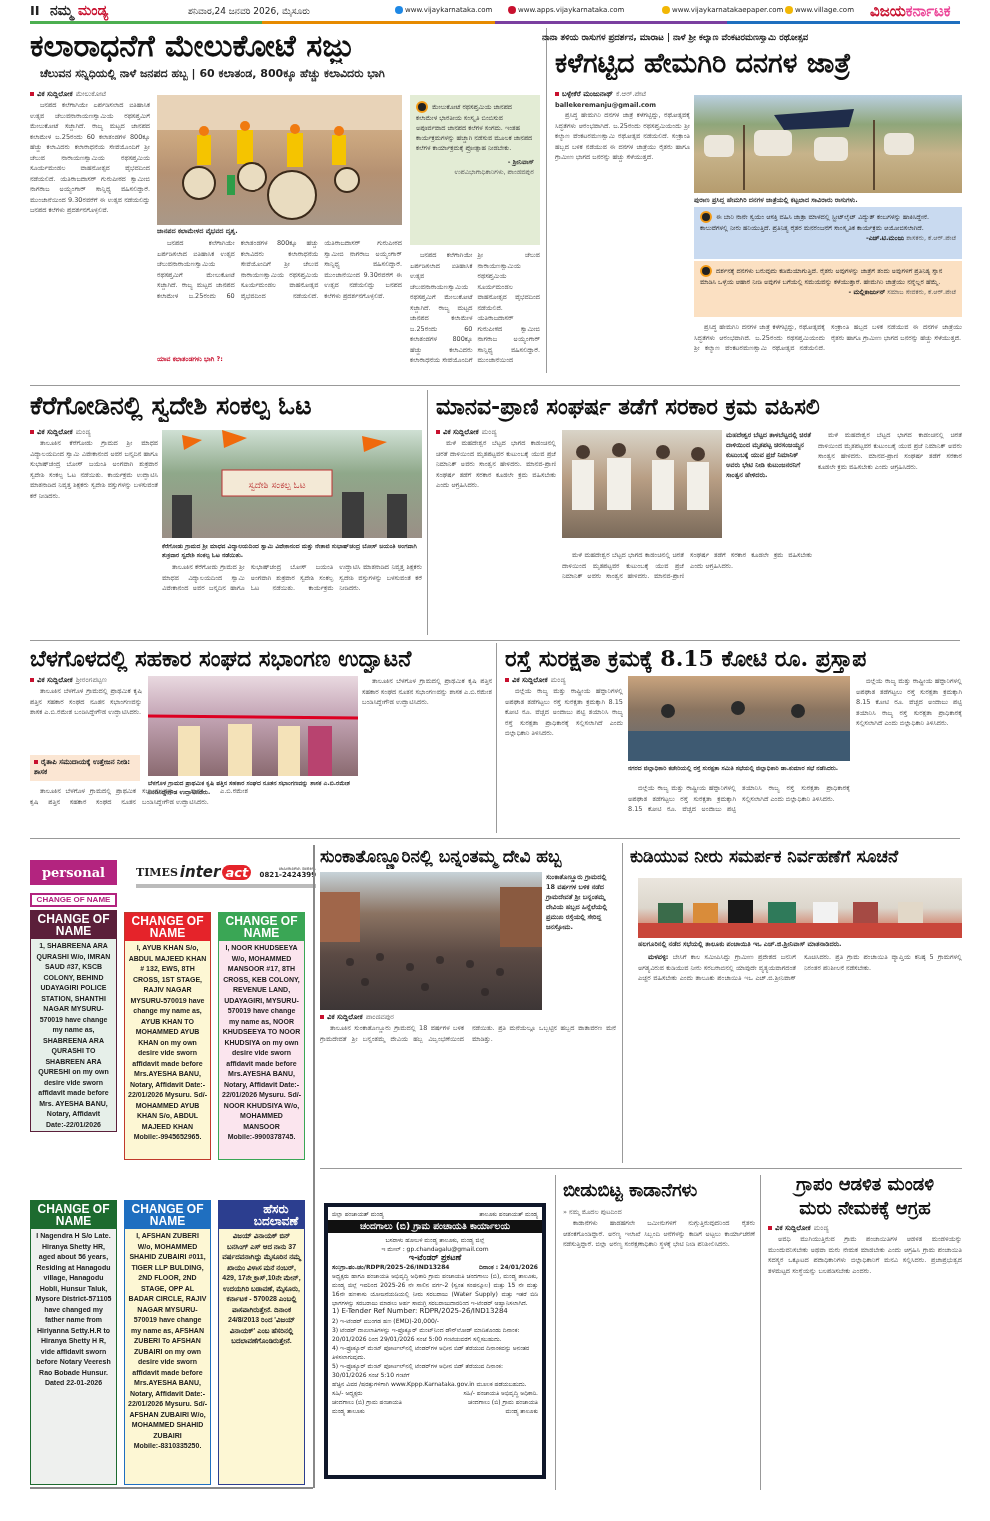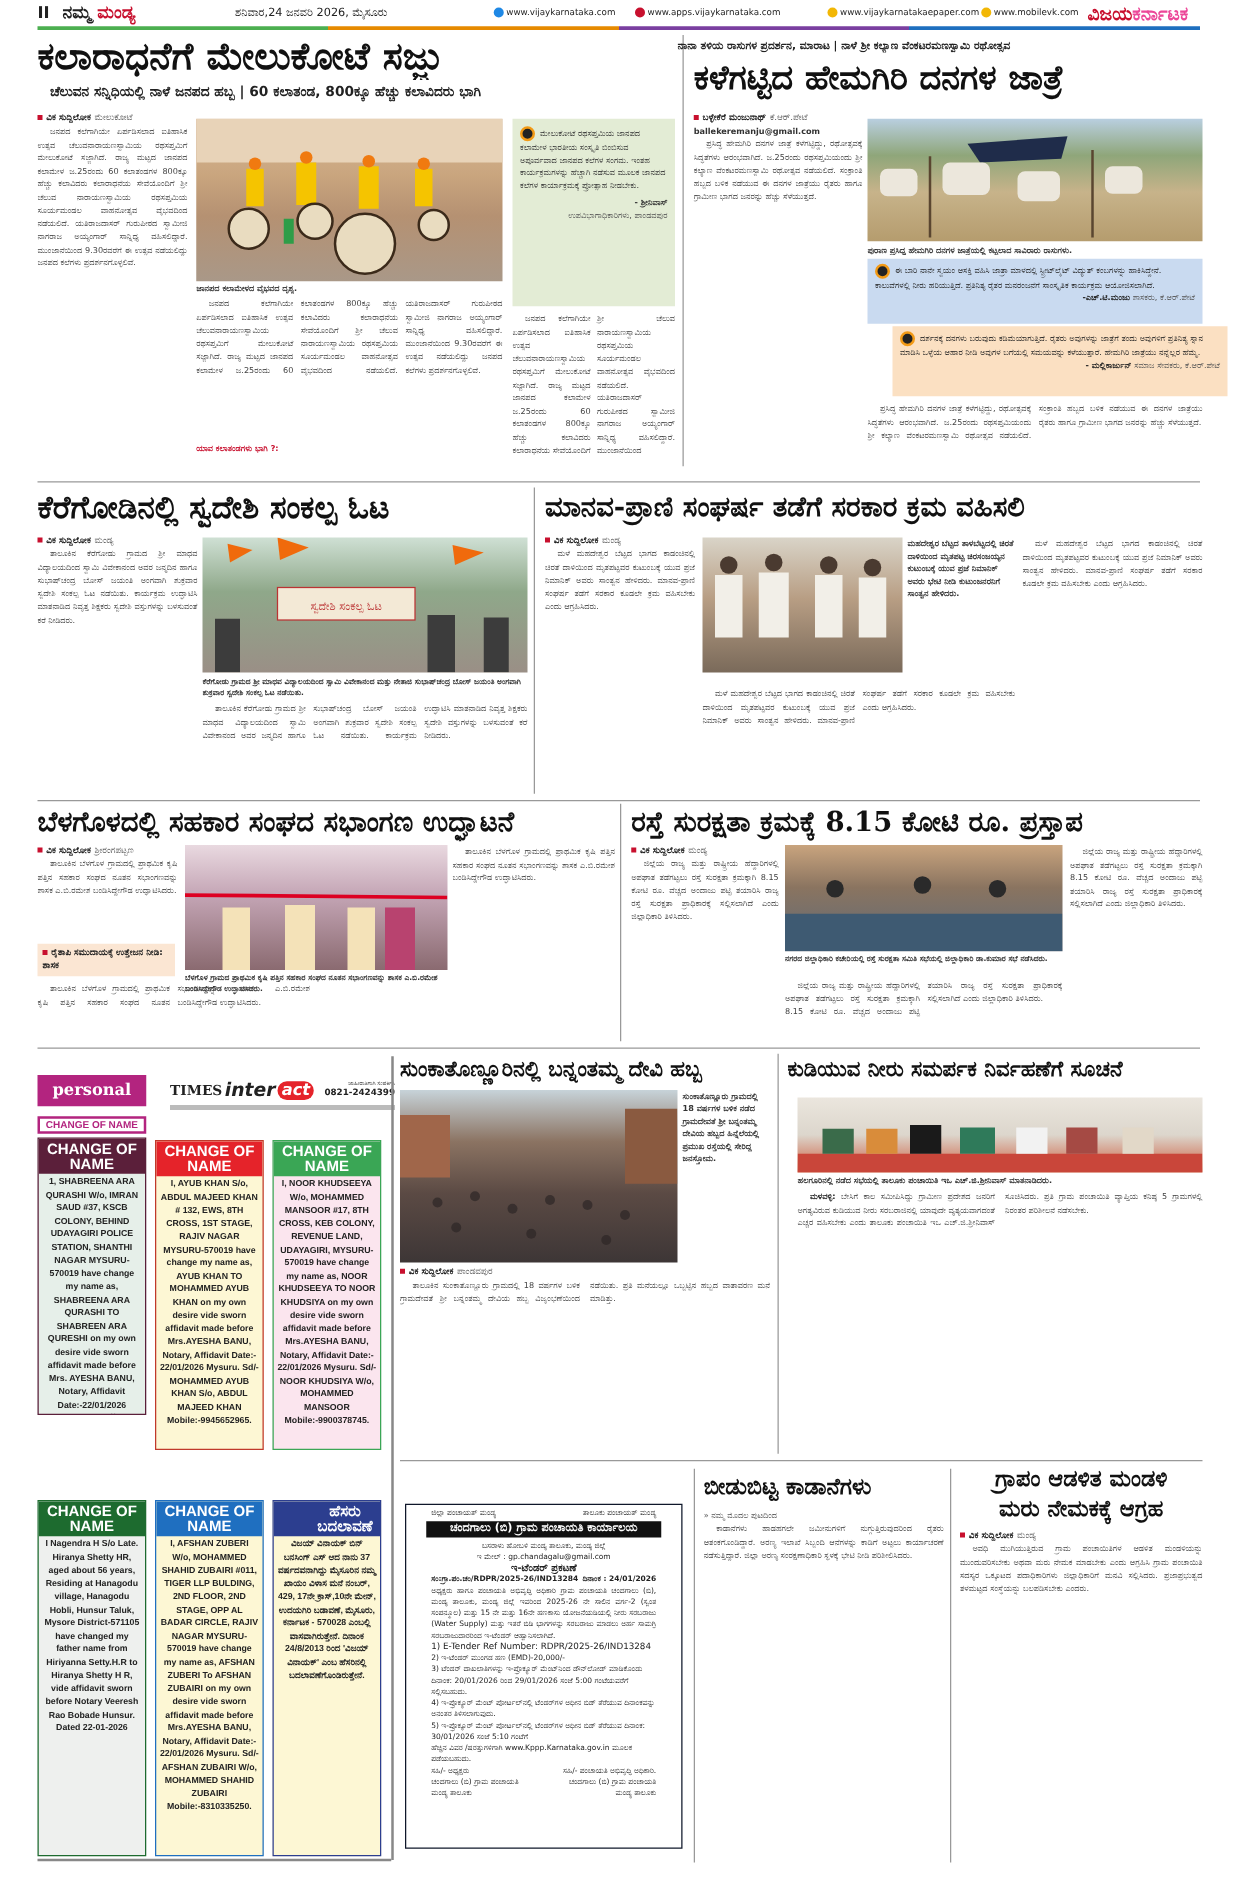--- a/index.html
+++ b/index.html
@@ -24,21 +24,21 @@
 .body{font-size:6.5px;line-height:10.5px;color:#444;text-align:justify;overflow:hidden}
 .body p{text-indent:10px}
 .photo{overflow:hidden}
 .cap{font-size:6.5px;color:#333;font-weight:bold;white-space:nowrap;overflow:hidden}
 .rule-v{width:1px;background:#999}
 .rule-h{height:1px;background:#999}
 .quote{background:#e3ecd5;padding:6px;font-size:6.5px;line-height:10px;color:#333}
 .qbub{width:12px;height:12px;border-radius:50%;background:#222;border:2px solid #f29a16;display:inline-block;margin-right:4px;vertical-align:middle}
 .cbox{border:1px solid #555;font-family:"Liberation Sans",sans-serif;text-align:center;font-size:8px;line-height:11px;font-weight:bold;color:#222}
 .cbox .hd{color:#fff;font-weight:900;font-size:12px;line-height:12px;padding:2px 0}
-.tender{border:1px solid #0f172a;font-size:6px;line-height:9px;color:#222;padding:2px 20px}
+.tender{border:4px solid #0f172a;font-size:6px;line-height:9px;color:#222;padding:2px 4px}
 .tender .bar{background:#111;color:#fff;text-align:center;font-weight:bold;font-size:9px;padding:2px 0;margin:2px -4px}
 </style>
 </head>
 <body>
 
 <div class="abs mast">
   <span class="pg">II</span>
   <span class="brand"><span>ನಮ್ಮ</span> <span class="b2">ಮಂಡ್ಯ</span></span>
   <span class="date">ಶನಿವಾರ,24 ಜನವರಿ 2026, ಮೈಸೂರು</span>
   <span class="site" style="left:395px">
@@ -48,21 +48,21 @@
   <span class="site" style="left:508px">
       <span class="dot" style="background:#c8102e"></span>
       <span>www.apps.vijaykarnataka.com</span>
     </span>
   <span class="site" style="left:662px">
       <span class="dot" style="background:#f2b705"></span>
       <span>www.vijaykarnatakaepaper.com</span>
     </span>
   <span class="site" style="left:785px">
       <span class="dot" style="background:#f2b705"></span>
-      <span>www.mobilevk.com</span>
+      <span>www.village.com</span>
     </span>
   <span class="logo"><span style="color:#c8102e">ವಿಜಯ</span><span>ಕರ್ನಾಟಕ</span></span>
 </div>
 <div class="abs stripe"></div>
 
 <div class="abs h1" style="left:30px;top:28px;width:520px;font-size:30px;line-height:36px">ಕಲಾರಾಧನೆಗೆ ಮೇಲುಕೋಟೆ ಸಜ್ಜು</div>
 <div class="abs deck" style="left:40px;top:67px;width:510px;font-size:11px">ಚೆಲುವನ ಸನ್ನಿಧಿಯಲ್ಲಿ ನಾಳೆ ಜನಪದ ಹಬ್ಬ | 60 ಕಲಾತಂಡ, 800ಕ್ಕೂ ಹೆಚ್ಚು ಕಲಾವಿದರು ಭಾಗಿ</div>
 <div class="abs byline" style="left:30px;top:90px">
     <span class="sq"></span>
     <span>ವಿಕ ಸುದ್ದಿಲೋಕ</span>
@@ -135,21 +135,21 @@
         <line x1="50" y1="30" x2="50" y2="95"></line>
         <line x1="180" y1="25" x2="180" y2="95"></line>
       </g>
   </svg>
 </div>
 <div class="abs cap" style="left:694px;top:196px;width:268px">ಪುರಾಣ ಪ್ರಸಿದ್ಧ ಹೇಮಗಿರಿ ದನಗಳ ಜಾತ್ರೆಯಲ್ಲಿ ಕಟ್ಟಲಾದ ಸಾವಿರಾರು ರಾಸುಗಳು.</div>
 <div class="abs" style="left:694px;top:207px;width:268px;height:52px;background:#c9daf0;padding:4px 6px;font-size:6.5px;line-height:10px">
   <span class="qbub"></span><span>ಈ ಬಾರಿ ನಾನೇ ಸ್ವಯಂ ಆಸಕ್ತಿ ವಹಿಸಿ ಜಾತ್ರಾ ಮಾಳದಲ್ಲಿ ಸ್ಟ್ರೀಟ್‌ಲೈಟ್ ವಿದ್ಯುತ್ ಕಂಬಗಳನ್ನು ಹಾಕಿಸಿದ್ದೇನೆ. ಕಾಲುವೆಗಳಲ್ಲಿ ನೀರು ಹರಿಯುತ್ತಿದೆ. ಪ್ರತಿನಿತ್ಯ ರೈತರ ಮನರಂಜನೆಗೆ ಸಾಂಸ್ಕೃತಿಕ ಕಾರ್ಯಕ್ರಮ ಆಯೋಜಿಸಲಾಗಿದೆ.</span>
   <div style="text-align:right"><b>-ಎಚ್.ಟಿ.ಮಂಜು</b> <span style="color:#555">ಶಾಸಕರು, ಕೆ.ಆರ್.ಪೇಟೆ</span></div>
 </div>
-<div class="abs" style="left:714px;top:261px;width:268px;height:56px;background:#fbe0c2;padding:4px 6px;font-size:6.5px;line-height:10px">
+<div class="abs" style="left:694px;top:261px;width:268px;height:56px;background:#fbe0c2;padding:4px 6px;font-size:6.5px;line-height:10px">
   <span class="qbub"></span><span>ದರ್ಶನಕ್ಕೆ ದನಗಳು ಬರುವುದು ಕಡಿಮೆಯಾಗುತ್ತಿದೆ. ರೈತರು ಅವುಗಳನ್ನು ಜಾತ್ರೆಗೆ ತಂದು ಅವುಗಳಿಗೆ ಪ್ರತಿನಿತ್ಯ ಸ್ನಾನ ಮಾಡಿಸಿ ಒಳ್ಳೆಯ ಆಹಾರ ನೀಡಿ ಅವುಗಳ ಬಗೆಯಲ್ಲಿ ಸಮಯವನ್ನು ಕಳೆಯುತ್ತಾರೆ. ಹೇಮಗಿರಿ ಜಾತ್ರೆಯು ನನ್ನೆಲ್ಲರ ಹೆಮ್ಮೆ.</span>
   <div style="text-align:right"><b>- ಮಲ್ಲಿಕಾರ್ಜುನ್</b> <span style="color:#555">ಸಮಾಜ ಸೇವಕರು, ಕೆ.ಆರ್.ಪೇಟೆ</span></div>
 </div>
 <div class="abs body" style="left:694px;top:322px;width:268px;height:50px;column-count:2;column-gap:6px">
     <p>ಪ್ರಸಿದ್ಧ ಹೇಮಗಿರಿ ದನಗಳ ಜಾತ್ರೆ ಕಳೆಗಟ್ಟಿದ್ದು, ರಥೋತ್ಸವಕ್ಕೆ ಸಿದ್ಧತೆಗಳು ಆರಂಭವಾಗಿದೆ. ಜ.25ರಂದು ರಥಸಪ್ತಮಿಯಂದು ಶ್ರೀ ಕಲ್ಯಾಣ ವೆಂಕಟರಮಣಸ್ವಾಮಿ ರಥೋತ್ಸವ ನಡೆಯಲಿದೆ. ಸಂಕ್ರಾಂತಿ ಹಬ್ಬದ ಬಳಿಕ ನಡೆಯುವ ಈ ದನಗಳ ಜಾತ್ರೆಯು ರೈತರು ಹಾಗೂ ಗ್ರಾಮೀಣ ಭಾಗದ ಜನರನ್ನು ಹೆಚ್ಚು ಸೆಳೆಯುತ್ತದೆ.</p>
   </div>
 
 <div class="abs rule-h" style="left:30px;top:385px;width:930px"></div>
 
 <div class="abs h1" style="left:30px;top:390px;width:400px;font-size:25px;line-height:32px">ಕೆರೆಗೋಡಿನಲ್ಲಿ ಸ್ವದೇಶಿ ಸಂಕಲ್ಪ ಓಟ</div>

